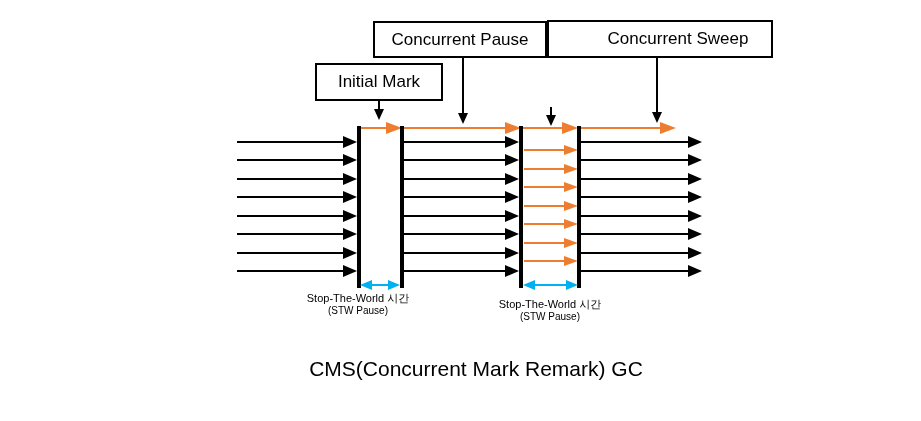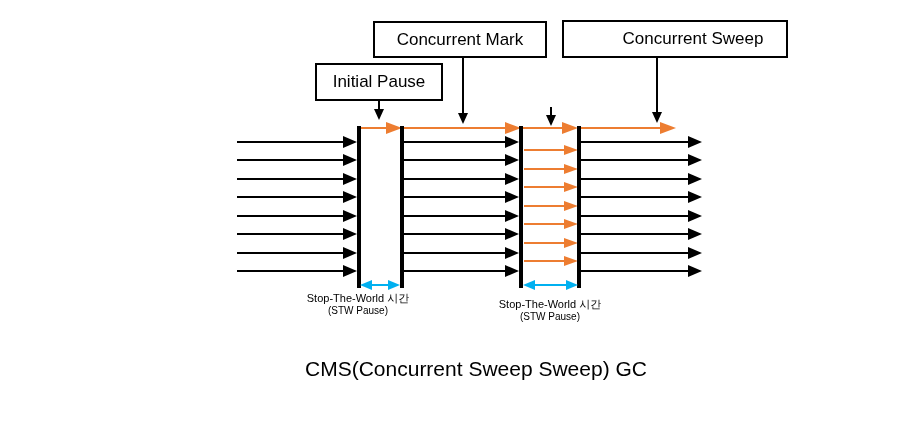--- a/index.html
+++ b/index.html
@@ -26,21 +26,21 @@
     align-items: center;
     justify-content: center;
     font-size: 17px;
     color: #000000;
     white-space: nowrap;
     z-index: 5;
   }
   .box-initial-mark    { left: 315px; top: 63px;  width: 124px; height: 34px; }
   .box-concurrent-mark { left: 373px; top: 21px;  width: 170px; height: 33px; }
   .box-remark          { left: 503px; top: 72px;  width: 92px;  height: 34px; }
-  .box-concurrent-sweep{ left: 562px; top: 20px;  width: 186px; height: 34px; padding-left: 36px; }
+  .box-concurrent-sweep{ left: 547px; top: 20px;  width: 186px; height: 34px; padding-left: 36px; }
 
   .stw-text {
     position: absolute;
     text-align: center;
     color: #000000;
     line-height: 1.2;
     z-index: 4;
   }
   .stw-text-1 { left: 258px; top: 292px; width: 200px; }
   .stw-text-2 { left: 450px; top: 298px; width: 200px; }
@@ -146,33 +146,33 @@
       <div style="left: 373.5px; top: 109px; width: 0px; height: 0px; border-left: 5.5px solid transparent; border-right: 5.5px solid transparent; border-top: 11px solid rgb(0, 0, 0);"></div>
       <div style="left: 462.2px; top: 55px; width: 1.6px; height: 60px; background: rgb(0, 0, 0);"></div>
       <div style="left: 457.5px; top: 113px; width: 0px; height: 0px; border-left: 5.5px solid transparent; border-right: 5.5px solid transparent; border-top: 11px solid rgb(0, 0, 0);"></div>
       <div style="left: 550.2px; top: 107px; width: 1.6px; height: 10px; background: rgb(0, 0, 0);"></div>
       <div style="left: 545.5px; top: 115px; width: 0px; height: 0px; border-left: 5.5px solid transparent; border-right: 5.5px solid transparent; border-top: 11px solid rgb(0, 0, 0);"></div>
       <div style="left: 656.2px; top: 55px; width: 1.6px; height: 59px; background: rgb(0, 0, 0);"></div>
       <div style="left: 651.5px; top: 112px; width: 0px; height: 0px; border-left: 5.5px solid transparent; border-right: 5.5px solid transparent; border-top: 11px solid rgb(0, 0, 0);"></div>
     </div>
 
   <div class="label-box box-concurrent-mark">
-    <span>Concurrent Mark</span>
+    <span>Concurrent Pause</span>
   </div>
   <div class="label-box box-concurrent-sweep">
     <span>Concurrent Sweep</span>
   </div>
   <div class="label-box box-initial-mark">
-    <span>Initial Pause</span>
+    <span>Initial Mark</span>
   </div>
 
   <div class="stw-text stw-text-1">
     <div class="stw-line1">Stop-The-World 시간</div>
     <div class="stw-line2">(STW Pause)</div>
   </div>
   <div class="stw-text stw-text-2">
     <div class="stw-line1">Stop-The-World 시간</div>
     <div class="stw-line2">(STW Pause)</div>
   </div>
 
-  <div class="diagram-title">CMS(Concurrent Sweep Sweep) GC</div>
+  <div class="diagram-title">CMS(Concurrent Mark Remark) GC</div>
 
 </div>
 
 </body></html>

